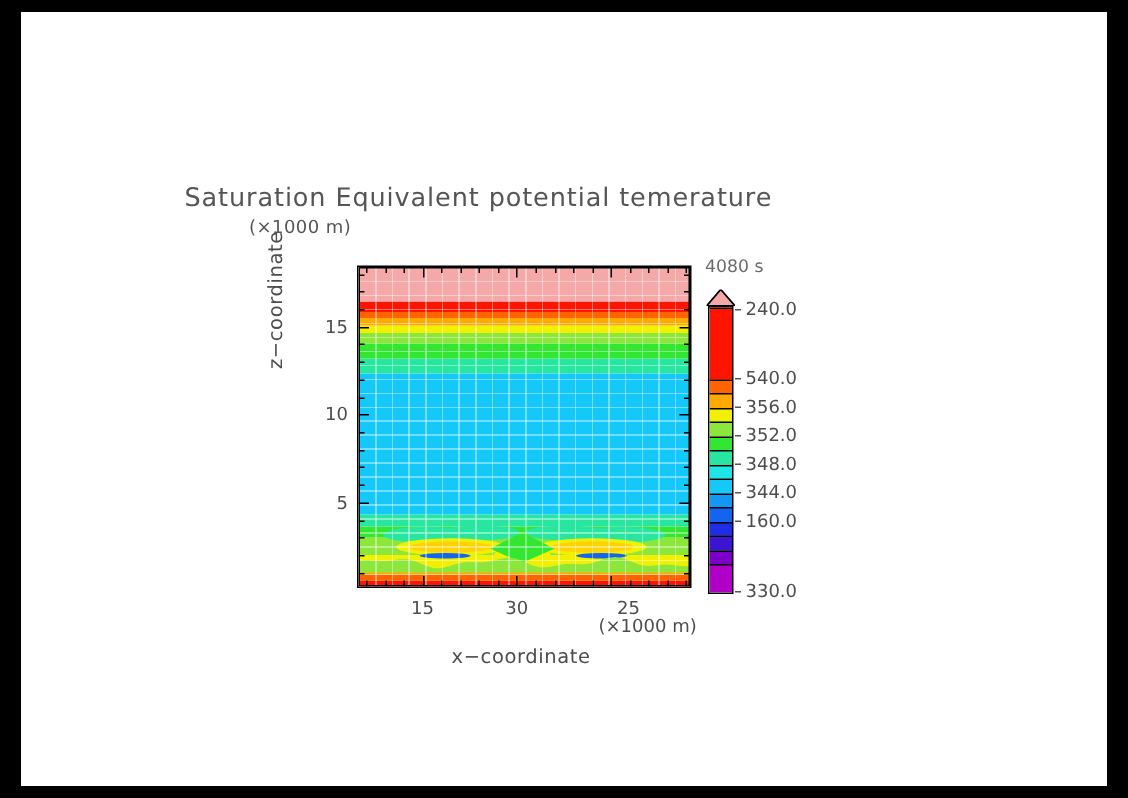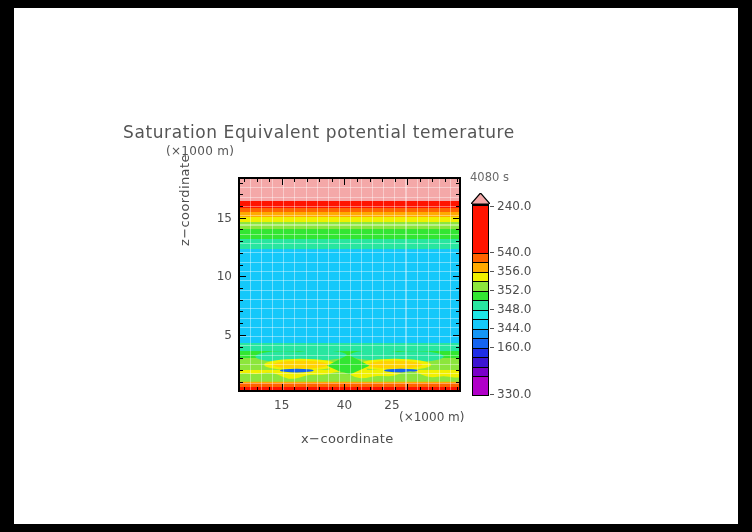--- a/index.html
+++ b/index.html
@@ -226,22 +226,22 @@
         <div class="tick rmin" style="top: 28.0879px;"></div>
         <div class="tick lmin" style="top: 16.3846px;"></div>
         <div class="tick rmin" style="top: 16.3846px;"></div>
         <div class="tick lmin" style="top: 4.68132px;"></div>
         <div class="tick rmin" style="top: 4.68132px;"></div>
       </div>
   </div>
 
   <div id="xticklabels">
       <div class="xlab" style="left: 267.693px; top: 390px;">15</div>
-      <div class="xlab" style="left: 330.477px; top: 390px;">40</div>
-      <div class="xlab" style="left: 378px; top: 390px;">25</div>
+      <div class="xlab" style="left: 330.477px; top: 390px;">30</div>
+      <div class="xlab" style="left: 405px; top: 390px;">25</div>
     </div>
   <div id="yticklabels">
       <div class="ylab" style="left: 198px; width: 20px; top: 326.824px;">5</div>
       <div class="ylab" style="left: 198px; width: 20px; top: 268.308px;">10</div>
       <div class="ylab" style="left: 198px; width: 20px; top: 209.791px;">15</div>
     </div>
 
   <div class="txt" id="xaxis-title">x−coordinate</div>
   <div class="txt" id="xaxis-units">(×1000 m)</div>
   <div class="txt" id="yaxis-title">z−coordinate</div>

